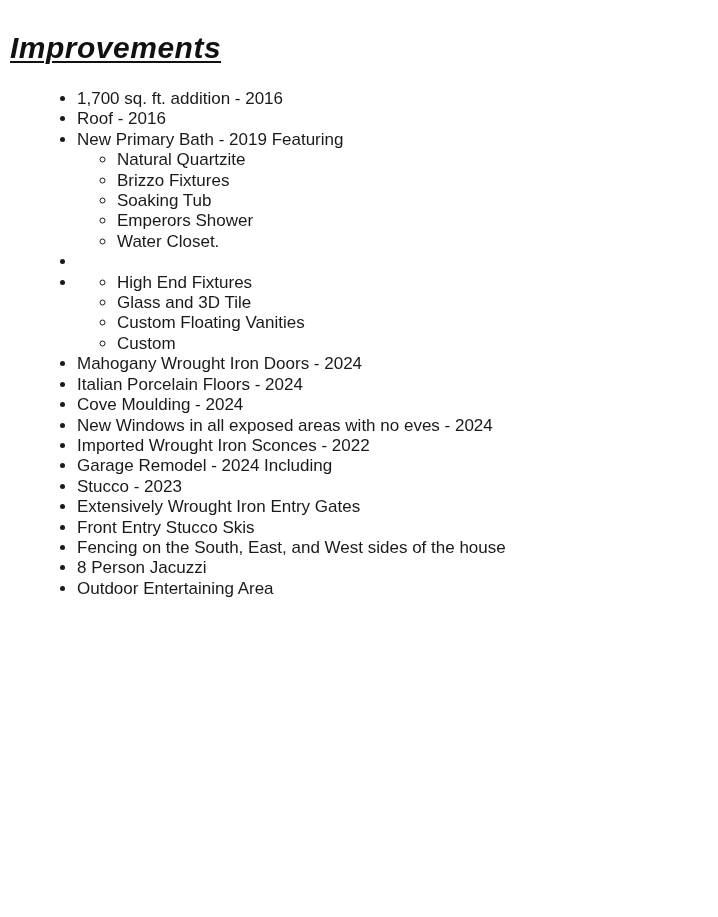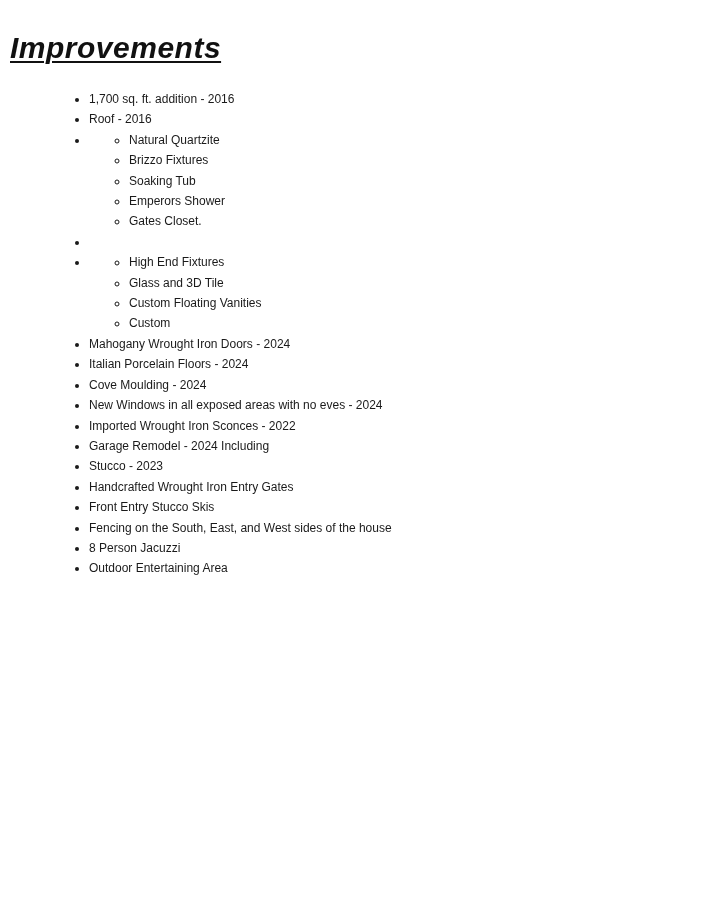--- a/index.html
+++ b/index.html
@@ -22,24 +22,24 @@
     line-height: 1;
     font-weight: bold;
     font-style: italic;
     color: #111111;
     text-decoration: underline;
     text-decoration-thickness: 2px;
     text-underline-offset: 3px;
     letter-spacing: 0.5px;
   }
   ul.lvl1 {
-    margin: 26px 0 0 12px;
+    margin: 26px 0 0 0;
     padding-left: 77px;
     list-style-type: disc;
-    font-size: 12px;
+    font-size: 17px;
     line-height: 20.4px;
     color: #1a1a1a;
   }
   ul.lvl2 {
     margin: 0;
     padding-left: 40px;
     list-style-type: circle;
   }
   li { color: #1a1a1a; }
   li > .txt { white-space: pre-wrap; }
@@ -48,26 +48,27 @@
 <body>
 
 <div class="page">
   <h1 class="title">Improvements</h1>
 
   <ul class="lvl1">
     <li><span class="txt">1,700 sq. ft. addition - 2016</span></li>
     <li><span class="txt">Roof - 2016</span></li>
 
     <li>
+      <span class="txt">New Primary Bath - 2019 Featuring</span>
       <ul class="lvl2">
         <li><span class="txt">Natural Quartzite</span></li>
         <li><span class="txt">Brizzo Fixtures</span></li>
         <li><span class="txt">Soaking Tub</span></li>
         <li><span class="txt">Emperors Shower</span></li>
-        <li><span class="txt">Gates Closet.</span></li>
+        <li><span class="txt">Water Closet.</span></li>
       </ul>
     </li>
 
     <li>
     </li>
 
     <li>
       <ul class="lvl2">
         <li><span class="txt">High End Fixtures</span></li>
         <li><span class="txt">Glass and 3D Tile</span></li>
@@ -80,19 +81,19 @@
     <li><span class="txt">Italian Porcelain Floors - 2024</span></li>
     <li><span class="txt">Cove Moulding - 2024</span></li>
     <li><span class="txt">New Windows in all exposed areas with no eves - 2024</span></li>
     <li><span class="txt">Imported Wrought Iron Sconces - 2022</span></li>
 
     <li>
       <span class="txt">Garage Remodel - 2024 Including</span>
     </li>
 
     <li><span class="txt">Stucco - 2023</span></li>
-    <li><span class="txt">Handcrafted Wrought Iron Entry Gates</span></li>
+    <li><span class="txt">Extensively Wrought Iron Entry Gates</span></li>
     <li><span class="txt">Front Entry Stucco Skis</span></li>
     <li><span class="txt">Fencing on the South, East, and West sides of the house</span></li>
     <li><span class="txt">8 Person Jacuzzi</span></li>
     <li><span class="txt">Outdoor Entertaining Area</span></li>
   </ul>
 </div>
 
 </body></html>

